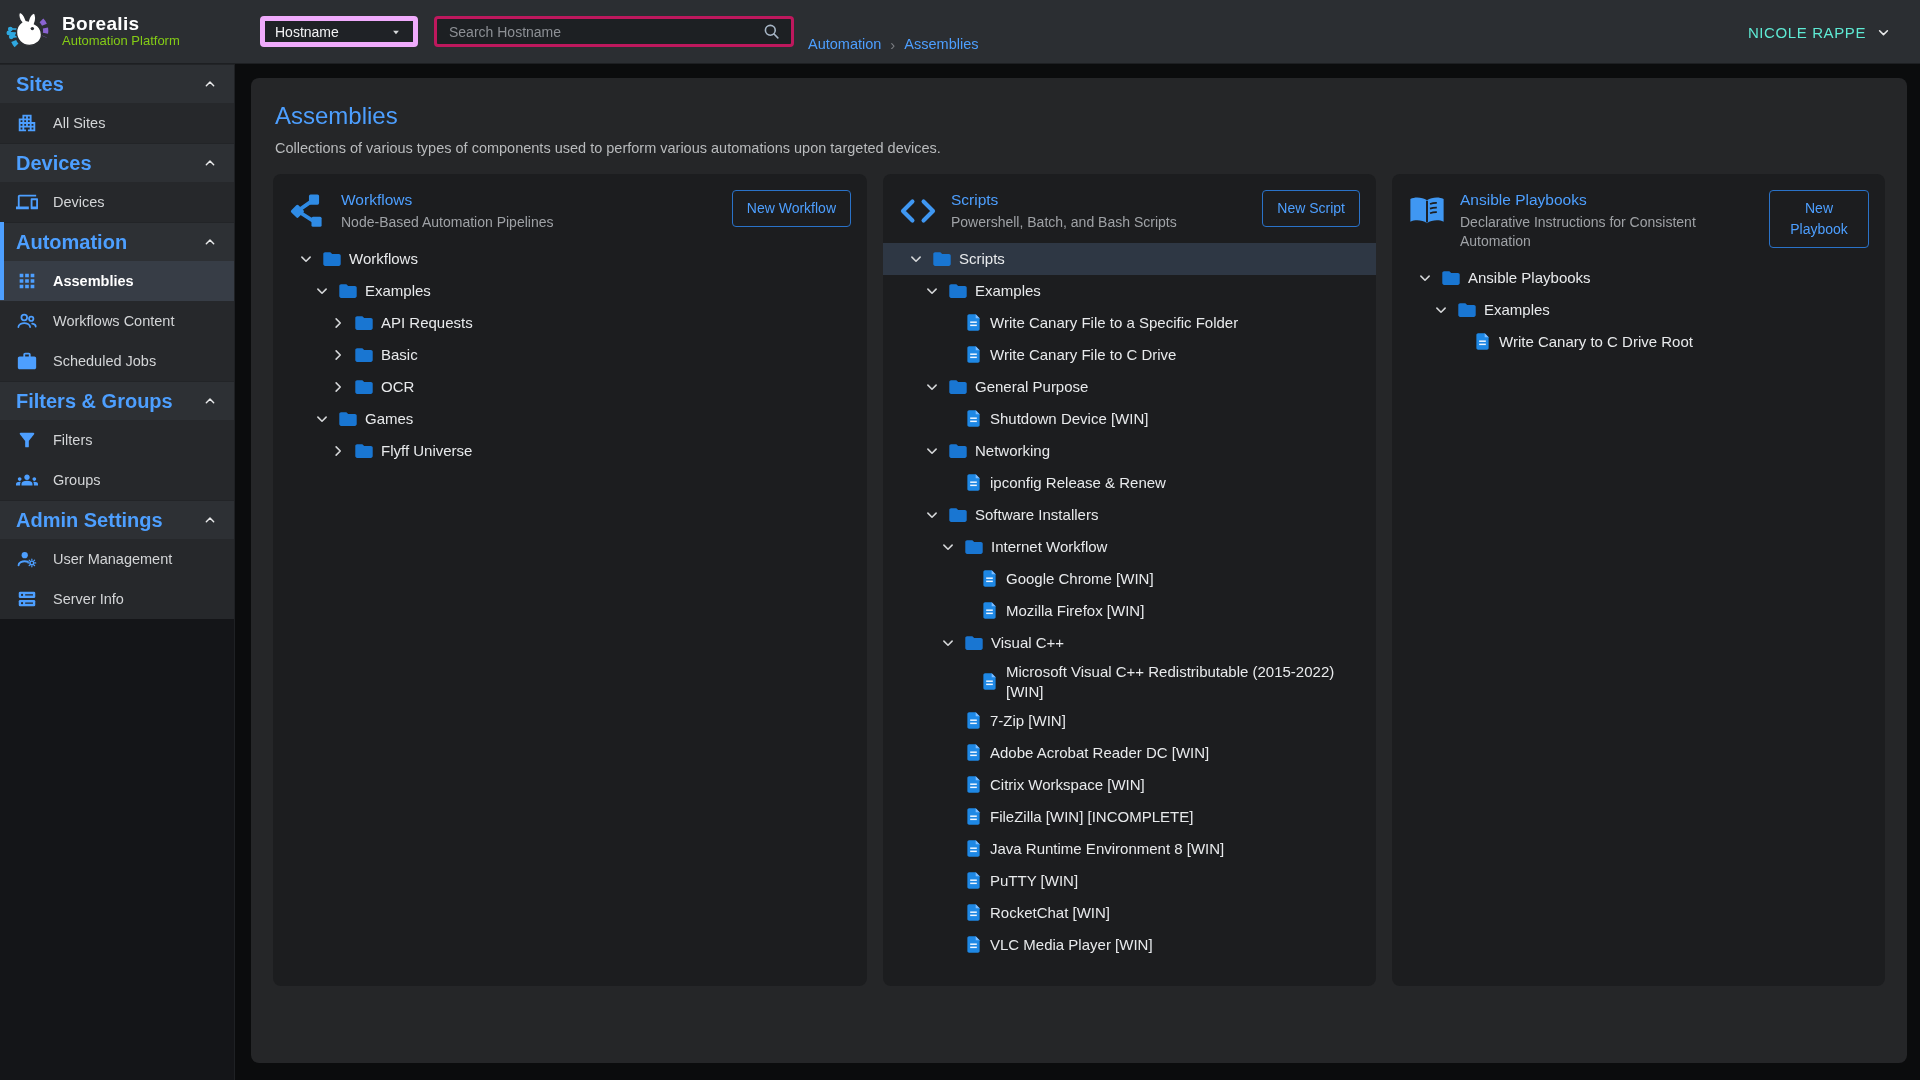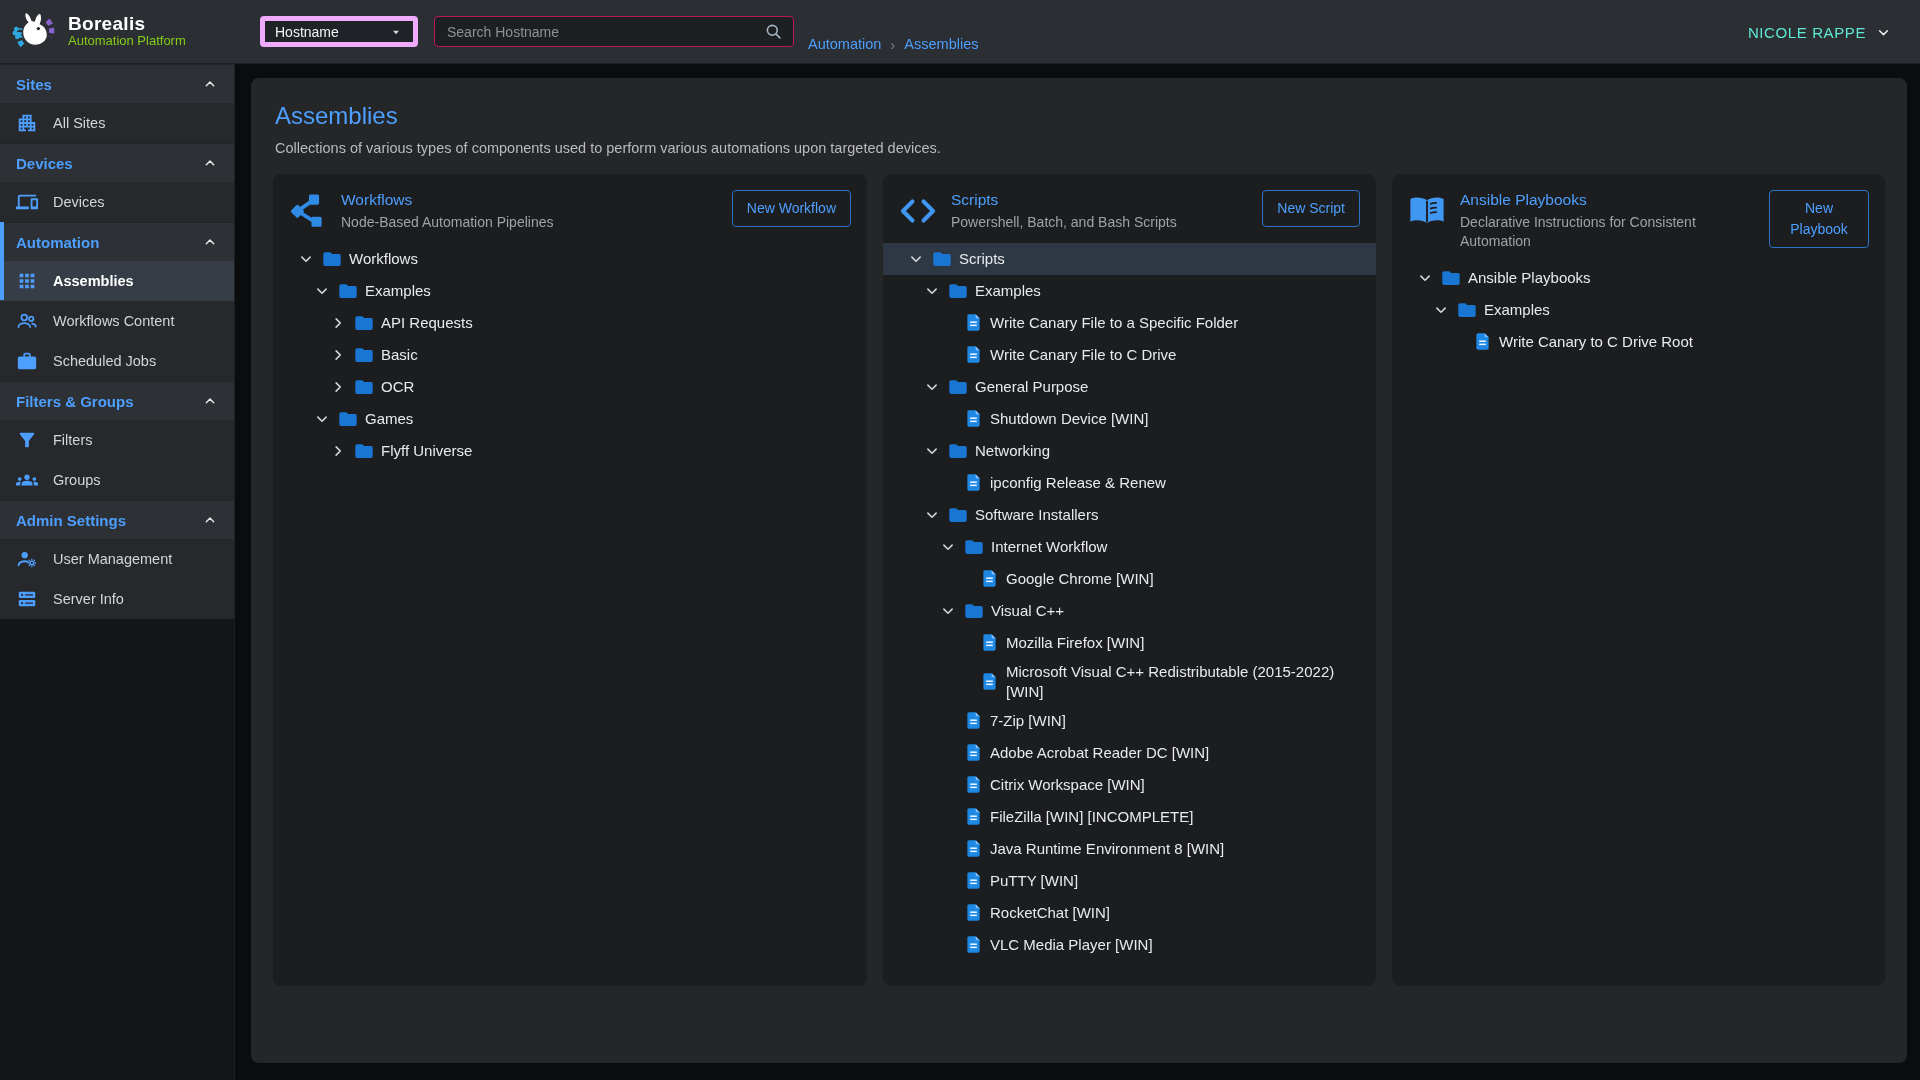--- a/index.html
+++ b/index.html
@@ -4,47 +4,47 @@
 <style>
   html,body{margin:0;padding:0;background:#0b0c0d;}
   body{width:1920px;height:1080px;position:relative;overflow:hidden;
        font-family:"Liberation Sans","DejaVu Sans",sans-serif;-webkit-font-smoothing:antialiased;}
   .icon{display:inline-flex;align-items:center;justify-content:center;flex:none;}
   .icon svg{display:block;}
 
   
   .topbar{position:absolute;left:0;top:0;width:1920px;height:64px;background:#2b2e32;
           border-bottom:1px solid #1d1f22;box-sizing:border-box;z-index:5;}
-  .brand{position:absolute;left:12px;top:8px;display:flex;align-items:center;gap:10px;cursor:pointer;}
+  .brand{position:absolute;left:6px;top:8px;display:flex;align-items:center;gap:10px;cursor:pointer;}
   .brand-text{display:flex;flex-direction:column;line-height:1.15;}
   .brand-name{color:#ffffff;font-size:19px;font-weight:bold;letter-spacing:.3px;}
   .brand-tag{color:#84cc16;font-size:13px;}
   .hostname-select{position:absolute;left:260px;top:16px;width:158px;height:31px;background:#1f2226;
           border:5px solid #f0abfc;border-radius:4px;display:flex;align-items:center;justify-content:space-between;
           padding:0 10px;box-sizing:border-box;color:#f2f3f4;font-size:14px;font-weight:500;cursor:pointer;}
   .search-box{position:absolute;left:434px;top:16px;width:360px;height:31px;background:#1d2023;
-          border:1px solid #be185d;border-radius:4px;display:flex;align-items:center;
+          border:3px solid #be185d;border-radius:4px;display:flex;align-items:center;
           padding:0 10px;box-sizing:border-box;}
   .search-box input{flex:1;background:transparent;border:none;outline:none;color:#dfe1e3;font-size:14px;
           font-family:inherit;}
   .search-box input::placeholder{color:#8d9095;}
   .breadcrumb{position:absolute;left:808px;top:28px;height:32px;display:flex;align-items:center;gap:9px;font-size:14.5px;}
   .breadcrumb a{color:#4d9fff;text-decoration:none;}
   .crumb-sep{color:#7b7e83;font-size:15px;}
   .user-menu{position:absolute;right:28px;top:0;height:64px;display:flex;align-items:center;gap:9px;
           color:#5eead4;font-size:15px;letter-spacing:.6px;cursor:pointer;}
 
   
   .sidebar{position:absolute;left:0;top:64px;width:235px;height:1016px;background:#141518;
           border-right:1px solid #1f2124;box-sizing:border-box;}
   .sidebar-menu{background:#26282b;}
   .sb-section{position:relative;}
   .sb-header{height:38px;display:flex;align-items:center;justify-content:space-between;
           padding:0 16px;background:#2d3034;border-top:1px solid #222427;
-          color:#4d9fff;font-weight:bold;font-size:15px;cursor:pointer;}
+          color:#4d9fff;font-weight:bold;font-size:20px;cursor:pointer;}
   .sb-caret svg{width:16px;height:16px;color:#e8e9ea;}
   .sb-item{height:40px;display:flex;align-items:center;gap:15px;padding:0 16px;
           color:#d3d5d7;font-size:14.5px;cursor:pointer;}
   .sb-item .icon svg{width:22px;height:22px;color:#4d9fff;}
   .sb-item.selected{background:#373d46;color:#ffffff;font-weight:bold;}
   .sb-section.active::before{content:"";position:absolute;left:0;top:0;width:4px;height:78px;background:#4d9fff;}
 
   
   .main{position:absolute;left:251px;top:78px;width:1656px;height:985px;background:#252628;
           border-radius:8px;box-sizing:border-box;padding:16px 22px;}
@@ -529,43 +529,43 @@
             <span class="icon tree-node-icon file">
               <svg viewBox="0 0 24 24" width="21" height="21">
                 <path d="M14.5 2.5H7c-1.1 0-2 .9-2 2v15c0 1.1.9 2 2 2h10c1.1 0 2-.9 2-2V7l-4.5-4.5z" fill="#1e88e5"></path>
                 <path d="M14.5 2.5V7H19z" fill="#7dbcff"></path>
                 <rect x="8.2" y="10.8" width="7.6" height="1.7" fill="#eef6ff"></rect>
                 <rect x="8.2" y="14.4" width="7.6" height="1.7" fill="#eef6ff"></rect>
               </svg>
             </span>
             <span class="tree-label">Google Chrome [WIN]</span>
           </div>
+          <div class="tree-row" style="padding-left: 80px;">
+            <span class="icon tree-node-icon file">
+              <svg viewBox="0 0 24 24" width="21" height="21">
+                <path d="M14.5 2.5H7c-1.1 0-2 .9-2 2v15c0 1.1.9 2 2 2h10c1.1 0 2-.9 2-2V7l-4.5-4.5z" fill="#1e88e5"></path>
+                <path d="M14.5 2.5V7H19z" fill="#7dbcff"></path>
+                <rect x="8.2" y="10.8" width="7.6" height="1.7" fill="#eef6ff"></rect>
+                <rect x="8.2" y="14.4" width="7.6" height="1.7" fill="#eef6ff"></rect>
+              </svg>
+            </span>
+            <span class="tree-label">Mozilla Firefox [WIN]</span>
+          </div>
           <div class="tree-row" style="padding-left: 40px;">
             <span class="icon tree-caret">
               <svg viewBox="0 0 24 24" width="18" height="18">
                 <path d="M6.5 9.5L12 15l5.5-5.5" fill="none" stroke="currentColor" stroke-width="2.1" stroke-linecap="round" stroke-linejoin="round"></path>
               </svg>
             </span>
             <span class="icon tree-node-icon folder">
               <svg viewBox="0 0 24 24" width="22" height="22">
                 <path d="M10.2 4.5H4.5c-1.1 0-2 .9-2 2v11c0 1.1.9 2 2 2h15c1.1 0 2-.9 2-2V8.5c0-1.1-.9-2-2-2h-7.3l-2-2z" fill="#1976d2"></path>
               </svg>
             </span>
             <span class="tree-label">Visual C++</span>
-          </div>
-          <div class="tree-row" style="padding-left: 80px;">
-            <span class="icon tree-node-icon file">
-              <svg viewBox="0 0 24 24" width="21" height="21">
-                <path d="M14.5 2.5H7c-1.1 0-2 .9-2 2v15c0 1.1.9 2 2 2h10c1.1 0 2-.9 2-2V7l-4.5-4.5z" fill="#1e88e5"></path>
-                <path d="M14.5 2.5V7H19z" fill="#7dbcff"></path>
-                <rect x="8.2" y="10.8" width="7.6" height="1.7" fill="#eef6ff"></rect>
-                <rect x="8.2" y="14.4" width="7.6" height="1.7" fill="#eef6ff"></rect>
-              </svg>
-            </span>
-            <span class="tree-label">Mozilla Firefox [WIN]</span>
           </div>
           <div class="tree-row" style="padding-left: 80px;">
             <span class="icon tree-node-icon file">
               <svg viewBox="0 0 24 24" width="21" height="21">
                 <path d="M14.5 2.5H7c-1.1 0-2 .9-2 2v15c0 1.1.9 2 2 2h10c1.1 0 2-.9 2-2V7l-4.5-4.5z" fill="#1e88e5"></path>
                 <path d="M14.5 2.5V7H19z" fill="#7dbcff"></path>
                 <rect x="8.2" y="10.8" width="7.6" height="1.7" fill="#eef6ff"></rect>
                 <rect x="8.2" y="14.4" width="7.6" height="1.7" fill="#eef6ff"></rect>
               </svg>
             </span>

